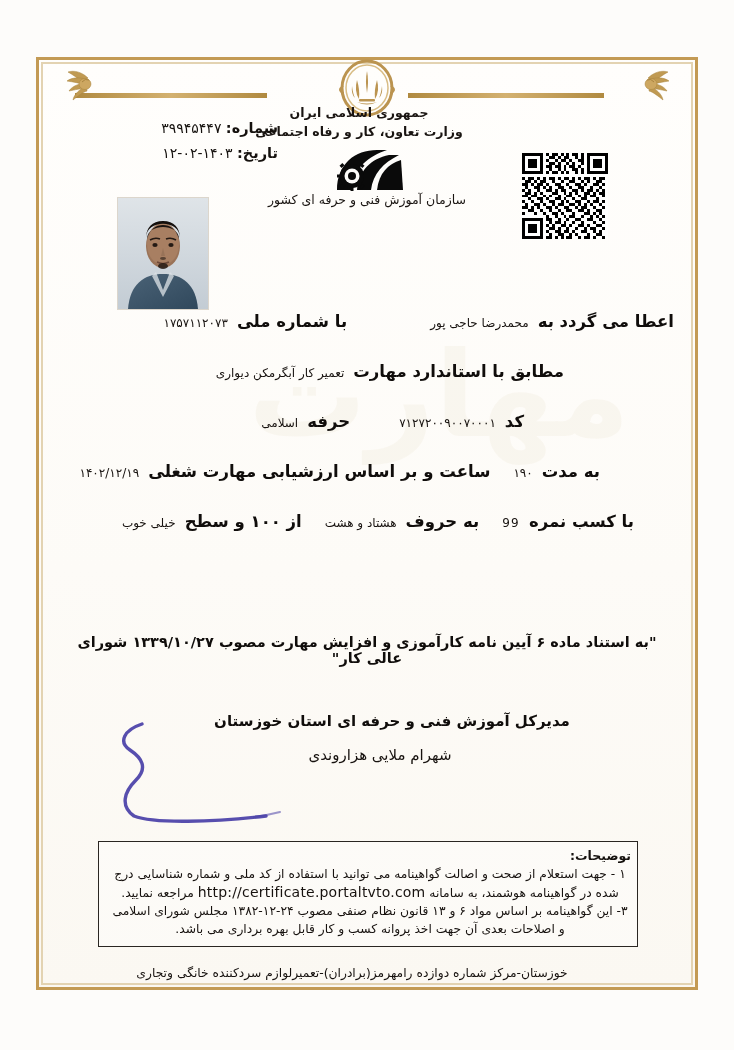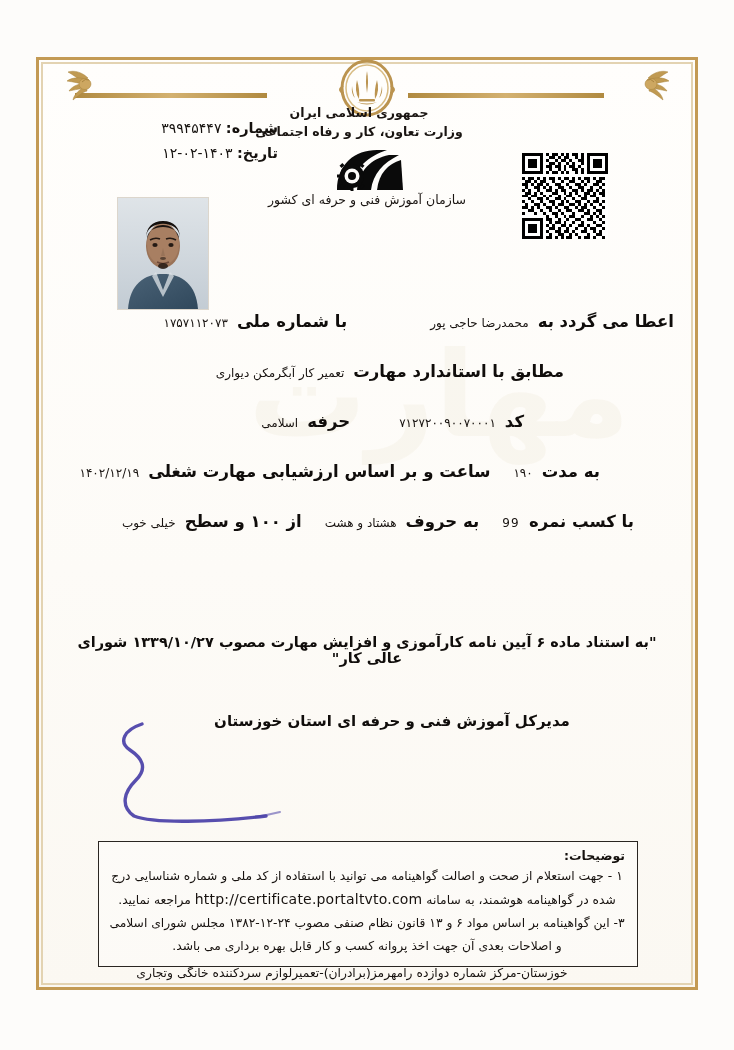--- a/index.html
+++ b/index.html
@@ -263,33 +263,33 @@
   }
   .signature svg { width: 100%; height: 100%; display: block; }
 
   
   .notes {
     position: absolute;
     left: 98px;
     top: 841px;
     width: 540px;
     border: 1.5px solid #2a2622;
-    padding: 6px 12px 8px 10px;
+    padding: 6px 6px 8px 10px;
     box-sizing: border-box;
     background: rgba(255,255,255,.35);
   }
   .notes-title {
     font-size: 12.5px;
     font-weight: 700;
     text-align: right;
     margin-bottom: 2px;
   }
   .note-line {
     font-size: 12.3px;
-    line-height: 23px;
+    line-height: 18px;
     text-align: center;
     color: #17120f;
     white-space: normal;
   }
   .url {
     direction: ltr;
     unicode-bidi: embed;
     font-size: 14px;
     letter-spacing: .2px;
   }
@@ -720,20 +720,21 @@
 
   <div class="citation">"به استناد ماده ۶ آیین نامه کارآموزی و افزایش مهارت مصوب ۱۳۳۹/۱۰/۲۷ شورای عالی کار"</div>
 
   <div class="signature">
     <svg viewBox="0 0 200 120">
       <path d="M38 8 C20 14, 14 26, 26 34 C38 42, 44 52, 32 64 C20 76, 16 90, 30 100 C50 108, 110 106, 162 100" fill="none" stroke="#4a41a8" stroke-width="3.4" stroke-linecap="round" stroke-linejoin="round" opacity=".93"></path>
       <path d="M150 101 C158 100, 168 98, 176 96" fill="none" stroke="#4a41a8" stroke-width="2" stroke-linecap="round" opacity=".55"></path>
     </svg>
   </div>
   <div class="sig-title">مدیرکل آموزش فنی و حرفه ای استان خوزستان</div>
+  <div class="sig-name">شهرام ملایی هزاروندی</div>
 
   <div class="notes">
     <div class="notes-title">توضیحات:</div>
     <div class="note-line">
       <span>۱ - جهت استعلام از صحت و اصالت گواهینامه می توانید با استفاده از کد ملی و شماره شناسایی درج شده در گواهینامه هوشمند، به سامانه </span><span class="url">http://certificate.portaltvto.com</span><span> مراجعه نمایید.</span>
     </div>
     <div class="note-line">۳- این گواهینامه بر اساس مواد ۶ و ۱۳ قانون نظام صنفی مصوب ۲۴-۱۲-۱۳۸۲ مجلس شورای اسلامی و اصلاحات بعدی آن جهت اخذ پروانه کسب و کار قابل بهره برداری می باشد.</div>
   </div>
 
   <div class="footer-line">خوزستان-مرکز شماره دوازده رامهرمز(برادران)-تعمیرلوازم سردکننده خانگی وتجاری</div>

